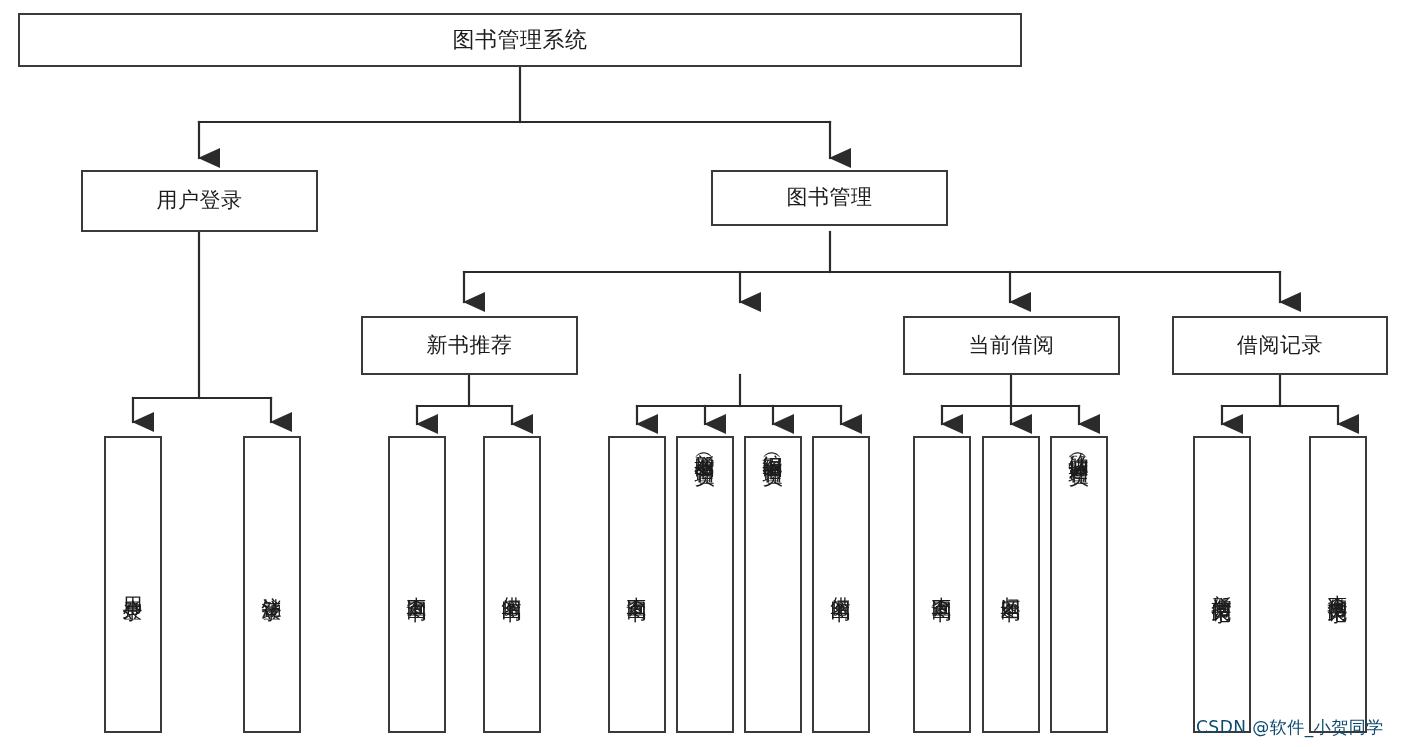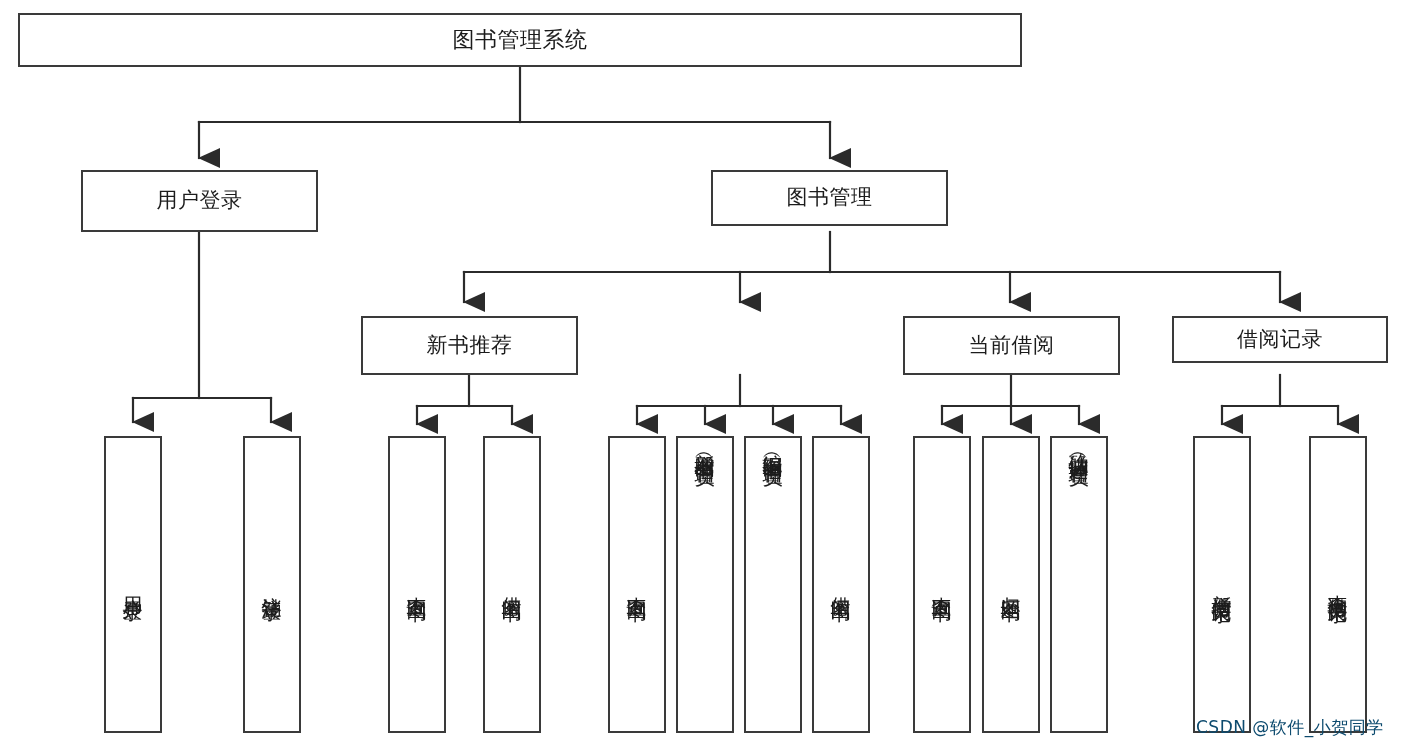--- a/index.html
+++ b/index.html
@@ -143,21 +143,21 @@
 
   <div class="node h" style="left:361px; top:316px; width:217px; height:59px;">
     <span class="lbl">新书推荐</span>
   </div>
 
 
   <div class="node h" style="left:903px; top:316px; width:217px; height:59px;">
     <span class="lbl">当前借阅</span>
   </div>
 
-  <div class="node h" style="left:1172px; top:316px; width:216px; height:47px;">
+  <div class="node h" style="left:1172px; top:316px; width:216px; height:59px;">
     <span class="lbl">借阅记录</span>
   </div>
 
   <div class="node v mid" style="left:104px; top:436px; width:58px; height:297px;">
     <span class="lbl">用户登录</span>
   </div>
   <div class="node v mid" style="left:243px; top:436px; width:58px; height:297px;">
     <span class="lbl">注销登录</span>
   </div>
 

